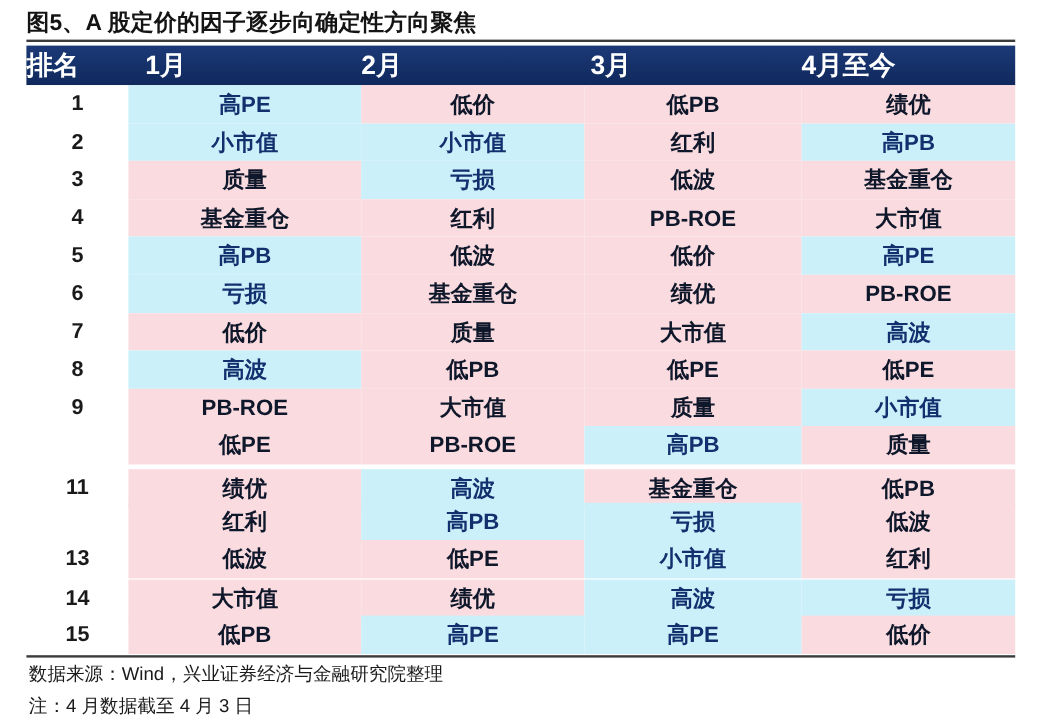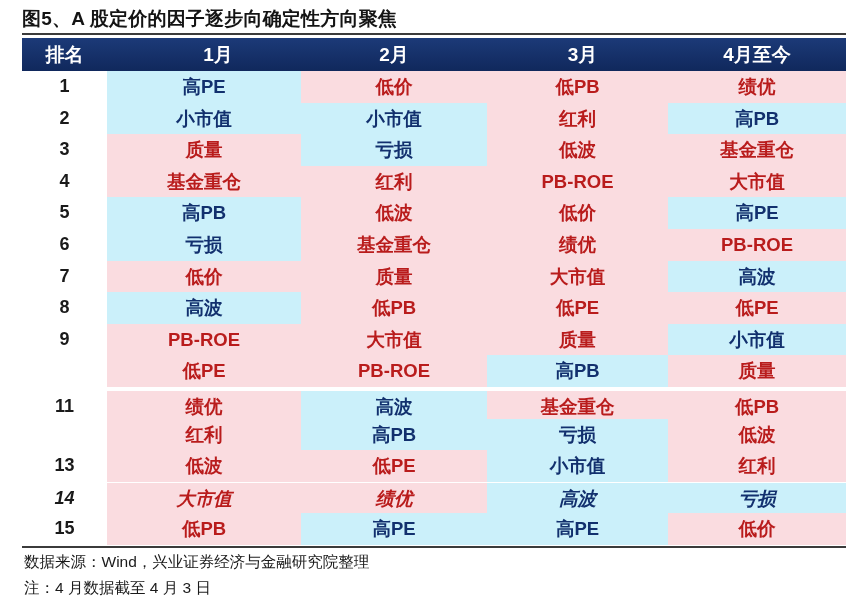--- a/index.html
+++ b/index.html
@@ -51,23 +51,23 @@
     width: 824px;
     height: 33px;
     background: #14306b;
     background: linear-gradient(180deg, #1c3a78 0%, #10285c 100%);
   }
   .head-cell {
     position: absolute;
     top: 0;
     height: 33px;
     line-height: 33px;
-    text-align: center;
+    text-align: left;
     color: #ffffff;
-    font-size: 19px;
+    font-size: 22px;
     font-weight: bold;
     white-space: nowrap;
   }
 
   
   .table-body {
     position: absolute;
     left: 22px;
     top: 71px;
     width: 824px;
@@ -96,21 +96,21 @@
     position: absolute;
     top: 0;
     height: 31.6px;
     line-height: 31.6px;
     text-align: center;
     font-size: 18.5px;
     font-weight: bold;
     white-space: nowrap;
   }
   .cell.blue  { background: #cbf0fa; color: #12306e; }
-  .cell.pink  { background: #fadce0; color: #b91c1c; }
+  .cell.pink  { background: #fadce0; color: #0f172a; }
 
   
   .foot-rule {
     position: absolute;
     left: 22px;
     top: 546px;
     width: 824px;
     height: 2px;
     background: #3b3b3b;
   }
@@ -223,21 +223,21 @@
         <div class="cell blue" style="left: 465px; width: 181px;">亏损</div>
         <div class="cell pink" style="left: 646px; width: 178px;">低波</div>
       </div>
       <div class="row" style="top: 379.2px;">
         <div class="rank">13</div>
         <div class="cell pink" style="left: 85px; width: 194px;">低波</div>
         <div class="cell pink" style="left: 279px; width: 186px;">低PE</div>
         <div class="cell blue" style="left: 465px; width: 181px;">小市值</div>
         <div class="cell pink" style="left: 646px; width: 178px;">红利</div>
       </div>
-      <div class="row" style="top: 412px; font-style: italic;">
+      <div class="row" style="top: 412px;">
         <div class="rank">14</div>
         <div class="cell pink" style="left: 85px; width: 194px;">大市值</div>
         <div class="cell pink" style="left: 279px; width: 186px;">绩优</div>
         <div class="cell blue" style="left: 465px; width: 181px;">高波</div>
         <div class="cell blue" style="left: 646px; width: 178px;">亏损</div>
       </div>
       <div class="row" style="top: 442.4px;">
         <div class="rank">15</div>
         <div class="cell pink" style="left: 85px; width: 194px;">低PB</div>
         <div class="cell blue" style="left: 279px; width: 186px;">高PE</div>

